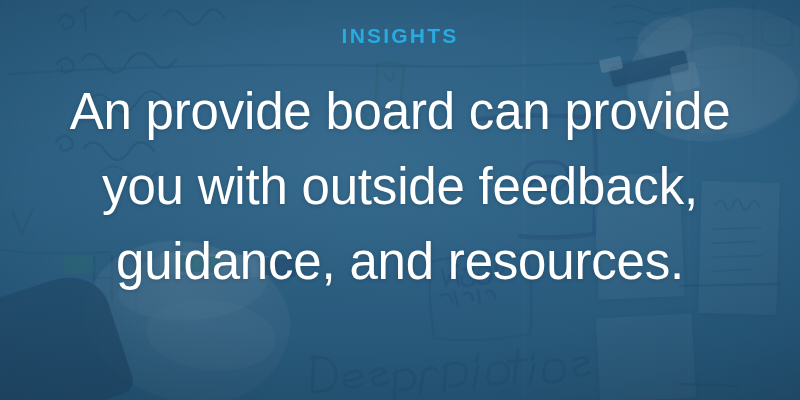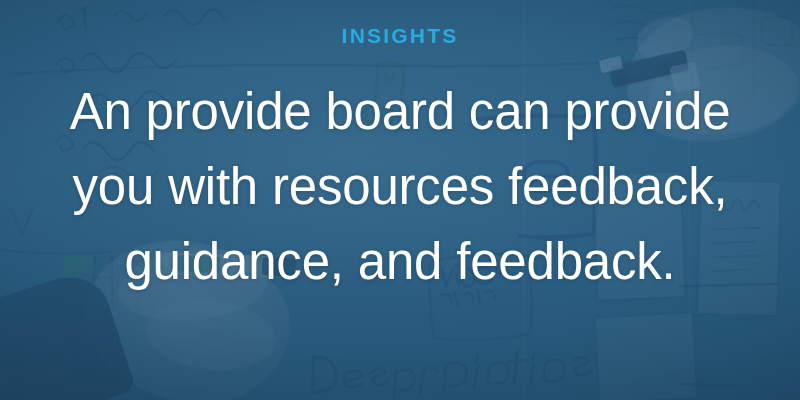--- a/index.html
+++ b/index.html
@@ -272,18 +272,18 @@
     </div>
 
     <div class="overlay"></div>
     <div class="vignette"></div>
   </div>
 
   <div class="content">
     <div class="kicker">INSIGHTS</div>
     <div class="headline">
       <span class="ln">An provide board can provide</span>
-      <span class="ln">you with resources feedback,</span>
-      <span class="ln">guidance, and feedback.</span>
+      <span class="ln">you with outside feedback,</span>
+      <span class="ln">guidance, and resources.</span>
     </div>
   </div>
 
 </div>
 
 </body></html>

